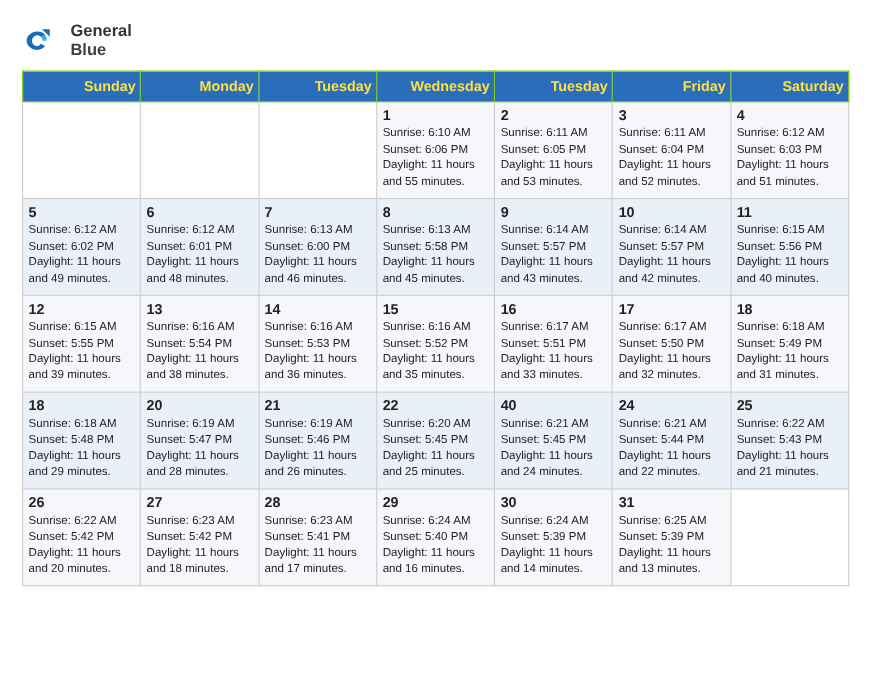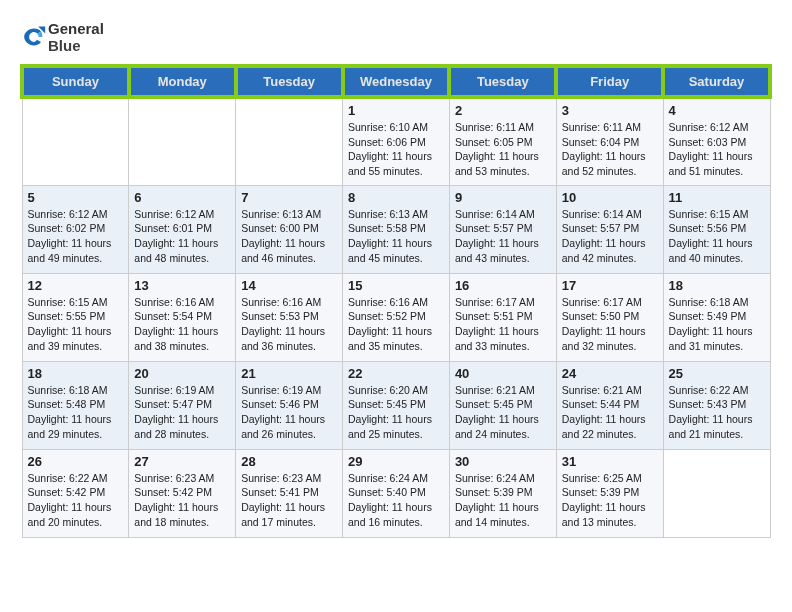--- a/index.html
+++ b/index.html
@@ -12,21 +12,21 @@
     }
     .header {
       display: flex;
       justify-content: space-between;
       align-items: flex-start;
       margin-bottom: 10px;
     }
     .logo {
       display: flex;
       align-items: center;
-      gap: 0;
+      gap: 16px;
     }
     .logo-icon {
       width: 28px;
       height: 28px;
     }
     .title-block { text-align: right; }
     .month-title {
       font-size: 36px;
       font-weight: bold;
       color: #222;
@@ -36,26 +36,26 @@
       font-size: 16px;
       color: #444;
     }
     table {
       width: 100%;
       border-collapse: collapse;
       font-size: 11px;
     }
     thead th {
       background: #2a6ebb;
-      color: #e5e5e5;
+      color: #fde047;
       padding: 6px 4px;
-      text-align: center;
+      text-align: right;
       font-size: 13px;
       font-weight: bold;
-      border: 4px solid #84cc16;
+      border: 1px solid #84cc16;
     }
     tbody td {
       border: 1px solid #ccc;
       vertical-align: top;
       padding: 4px 5px;
       width: calc(100% / 7);
       min-height: 80px;
       height: 88px;
     }
     .day-num {

